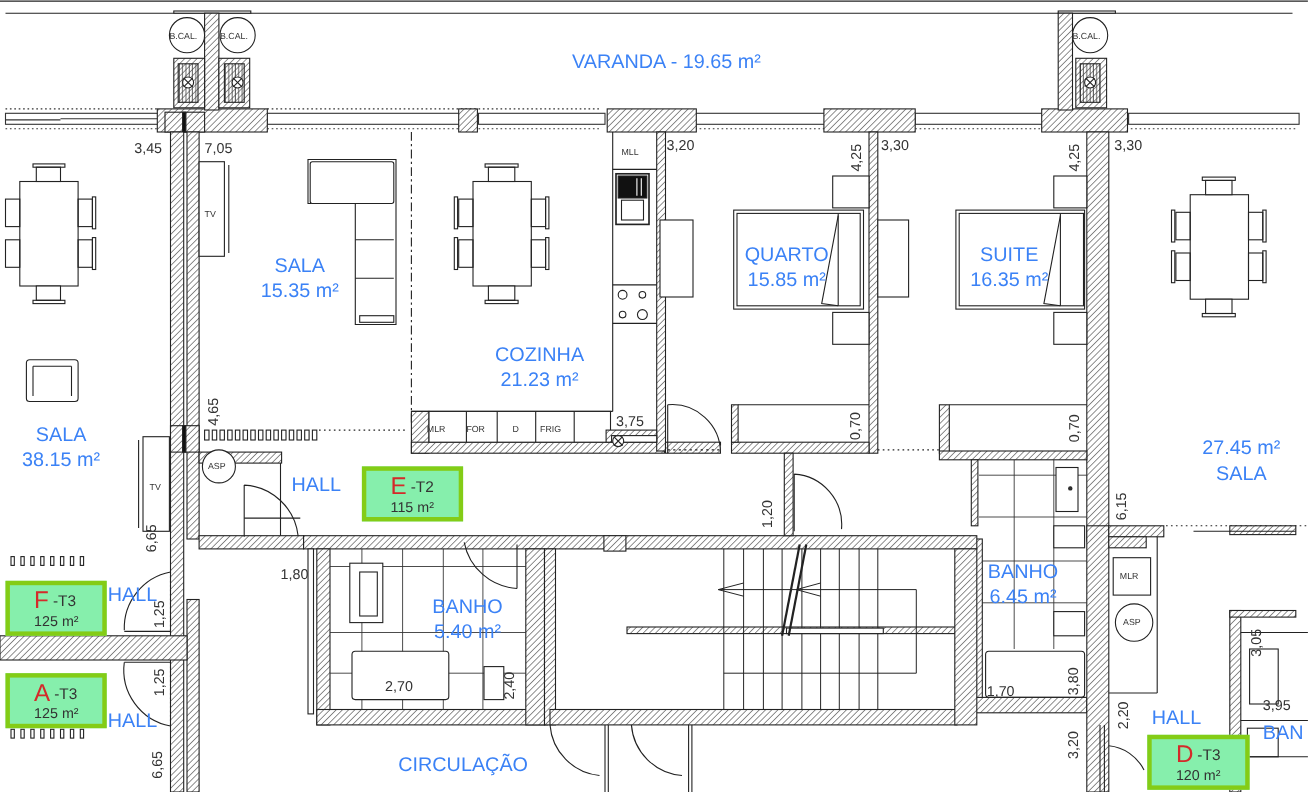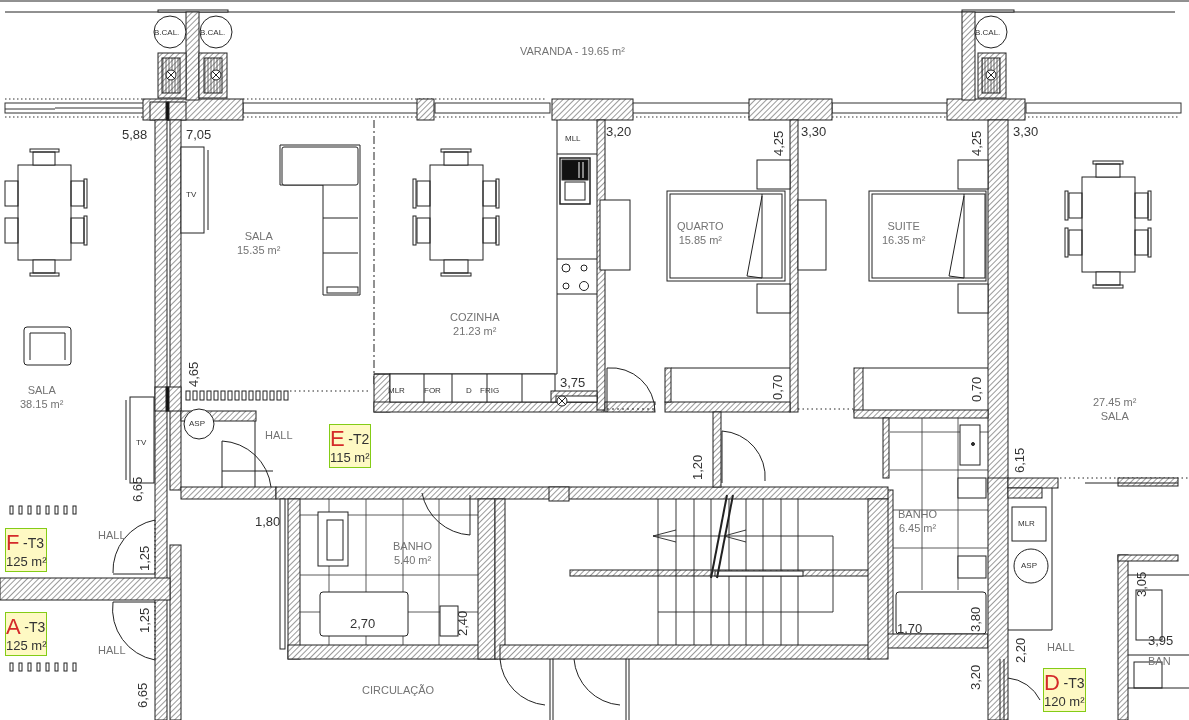--- a/index.html
+++ b/index.html
@@ -1,22 +1,22 @@
 <!DOCTYPE html>
 <html><head>
 <meta charset="utf-8">
 <style>
   html,body{margin:0;padding:0;background:#fff;}
   body{width:1189px;height:720px;overflow:hidden;position:relative;font-family:"Liberation Sans",sans-serif;}
   svg{position:absolute;left:0;top:0;}
-  .lbl{position:absolute;font-family:"Liberation Sans",sans-serif;color:#737373;font-size:11px;line-height:1.25;white-space:nowrap;text-align:center;}
+  .lbl{position:absolute;font-family:"Liberation Sans",sans-serif;color:#3b82f6;font-size:18px;line-height:1.25;white-space:nowrap;text-align:center;}
   .dim{position:absolute;font-family:"Liberation Sans",sans-serif;color:#333;font-size:13px;white-space:nowrap;}
   .dim.v{transform:rotate(-90deg);transform-origin:left top;}
   .small{font-size:8px;color:#333;position:absolute;font-family:"Liberation Sans",sans-serif;white-space:nowrap;text-align:right;}
-  .tag{position:absolute;border:1px solid #84cc16;background:#fef9c3;padding:1px 0;font-family:"Liberation Sans",sans-serif;font-size:13px;color:#333;line-height:1.15;}
+  .tag{position:absolute;border:4px solid #84cc16;background:#86efac;padding:1px 22px;font-family:"Liberation Sans",sans-serif;font-size:13px;color:#333;line-height:1.15;}
   .tag .letter{color:#d42a2a;font-size:22px;vertical-align:-2px;}
   .tag .type{font-size:14px;}
 </style>
 </head>
 <body>
 
 <svg width="1189" height="720" viewBox="0 0 1189 720">
   <defs>
     <pattern id="hatch" patternUnits="userSpaceOnUse" width="4" height="4" patternTransform="rotate(45)">
       <rect width="4" height="4" fill="#fff"></rect>
@@ -417,26 +417,26 @@
   <span class="type">-T3</span><br>
   <span>120 m²</span>
 </div>
 
 <div class="small" style="left:186px;top:190px;">TV</div>
 <div class="small" style="left:136px;top:438px;">TV</div>
 <div class="small" style="left:565px;top:134px;">MLL</div>
 <div class="small" style="left:388px;top:386px;">MLR</div>
 <div class="small" style="left:424px;top:386px;">FOR</div>
 <div class="small" style="left:466px;top:386px;">D</div>
-<div class="small" style="left:480px;top:386px;">FRIG</div>
+<div class="small" style="left:491px;top:386px;">FRIG</div>
 <div class="small" style="left:189px;top:419px;">ASP</div>
 <div class="small" style="left:1021px;top:561px;">ASP</div>
 <div class="small" style="left:1018px;top:519px;">MLR</div>
 
-<div class="dim" style="left:122px;top:127px;">5,88</div>
+<div class="dim" style="left:122px;top:127px;">3,45</div>
 <div class="dim" style="left:186px;top:127px;text-align:center;">7,05</div>
 <div class="dim" style="left:606px;top:124px;">3,20</div>
 <div class="dim" style="left:801px;top:124px;">3,30</div>
 <div class="dim" style="left:1013px;top:124px;">3,30</div>
 <div class="dim" style="left:560px;top:375px;">3,75</div>
 <div class="dim" style="left:255px;top:514px;">1,80</div>
 <div class="dim" style="left:322px;top:616px;padding-left:28px;">2,70</div>
 <div class="dim" style="left:897px;top:621px;">1,70</div>
 <div class="dim" style="left:1148px;top:633px;">3,95</div>
 

